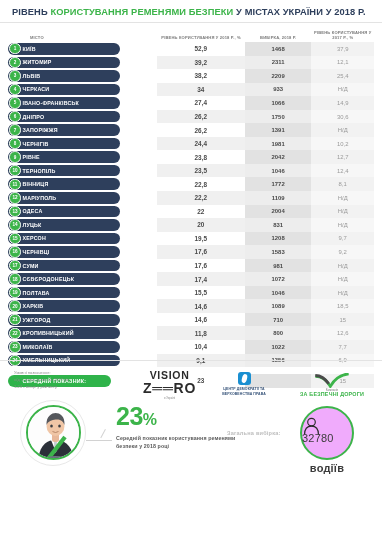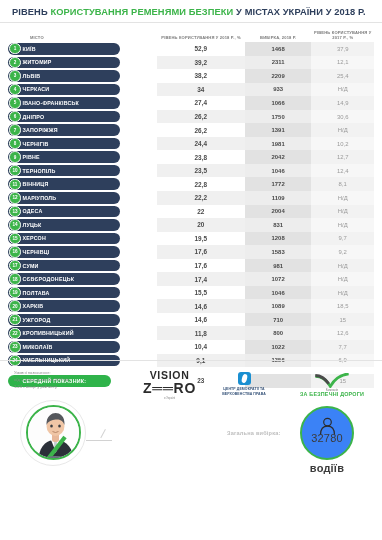--- a/index.html
+++ b/index.html
@@ -108,22 +108,22 @@
     margin-top: 5px; font-size: 5.3px; font-weight: bold;
     color: #5a5a5a; line-height: 1.55; letter-spacing: .1px;
   }
   .total-label {
     position: absolute; left: 227px; top: 38px;
     font-size: 5.6px; font-weight: bold; color: #bdbdbd; letter-spacing: .2px;
   }
   .total-ring {
     position: absolute; left: 300px; top: 14px;
     width: 54px; height: 54px; border-radius: 50%;
-    border: 2.4px solid #3cb44a; background: #3b82f6;
-    display: flex; flex-direction: column; align-items: center; justify-content: center;
+    border: 2.4px solid #3cb44a; background: #f0abfc;
+    display: flex; flex-direction: column; justify-content: center;
   }
   .total-num { font-size: 11px; color: #3b3b3b; letter-spacing: .2px; margin-top: 11px; }
   .drivers {
     position: absolute; left: 300px; top: 70px; width: 54px;
     text-align: center; font-size: 11px; font-weight: bold; color: #3b3b3b;
     letter-spacing: .2px;
   }
 
   
   .footer {
@@ -459,20 +459,24 @@
           <ellipse cx="31.5" cy="19" rx="1.3" ry="1.5" fill="#3a3d42"></ellipse>
           <path d="M24.5 24.5 Q27.5 26.5 30.5 24.5" stroke="#b07f62" stroke-width="0.9" fill="none"></path>
           <path d="M20 52 L37 30" stroke="#3cb44a" stroke-width="4.2" fill="none"></path>
           <ellipse cx="27.5" cy="54" rx="12" ry="5" fill="#6e7582"></ellipse>
           <ellipse cx="27.5" cy="54" rx="7" ry="2.6" fill="#878f9c"></ellipse>
         </svg>
       </div>
     </div>
     <div class="connector"></div>
 
+    <div class="pct-block">
+      <div class="pct"><span>23</span><span class="sym">%</span></div>
+      <div class="pct-desc">Середній показник користування ременями безпеки у 2018 році</div>
+    </div>
 
     <div class="total-label">Загальна вибірка:</div>
     <div class="total-ring">
       <svg viewBox="0 0 26 26" width="19" height="19" style="position:absolute;top:9px;">
         <circle cx="13" cy="7" r="5.2" fill="none" stroke="#2b2b2b" stroke-width="1.6"></circle>
         <path d="M3.5 24 C3.5 15 8 12.5 13 12.5 C18 12.5 22.5 15 22.5 24" fill="none" stroke="#2b2b2b" stroke-width="1.6"></path>
       </svg>
       <div class="total-num">32780</div>
     </div>
     <div class="drivers">водіїв</div>

